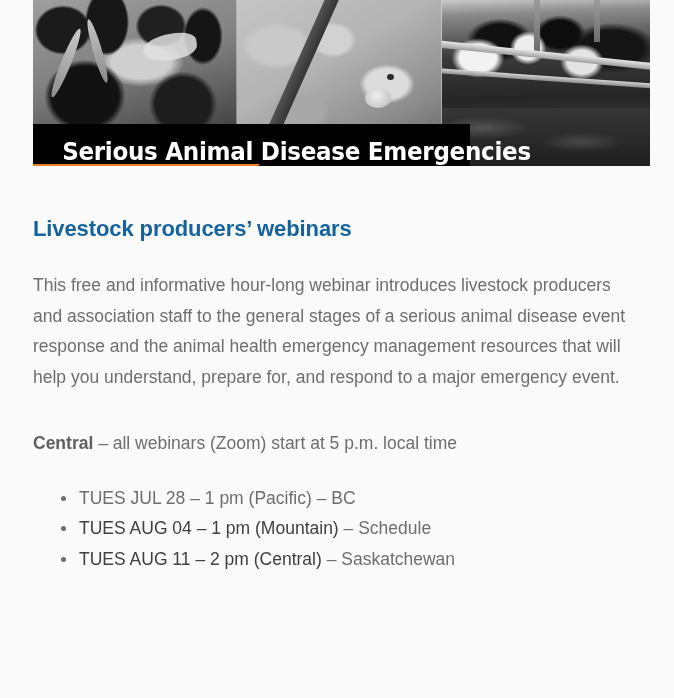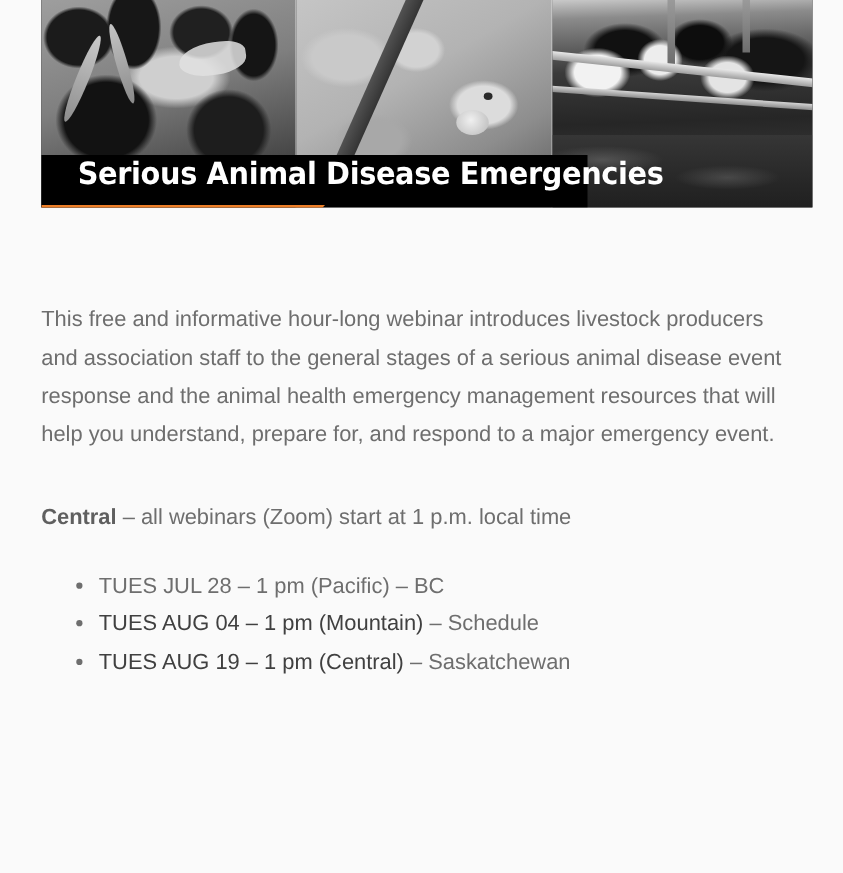--- a/index.html
+++ b/index.html
@@ -150,21 +150,21 @@
   }
 
   .banner-titlebar {
     position: absolute;
     left: 0;
     top: 124px;
     width: 437px;
     height: 42px;
     background: #000;
     display: flex;
-    align-items: flex-start;
+    align-items: flex-end;
   }
   .banner-title {
     color: #ffffff;
     font-family: "DejaVu Sans", sans-serif;
     font-weight: bold;
     font-size: 24.5px;
     letter-spacing: -0.3px;
     padding-left: 31px;
     white-space: nowrap;
     transform: scaleX(0.94);
@@ -272,36 +272,37 @@
     <div class="banner-title">Serious Animal Disease Emergencies</div>
   </div>
 
   <div class="banner-subbar">
     
   </div>
 </div>
 
 <div class="article">
 
+  <h1 class="page-heading">Livestock producers’ webinars</h1>
 
   <p class="body-text">This free and informative hour-long webinar introduces livestock producers and association staff to the general stages of a serious animal disease event response and the animal health emergency management resources that will help you understand, prepare for, and respond to a major emergency event.</p>
 
 
   <p class="body-text schedule-line">
-    <b>Central</b><span> – all webinars (Zoom) start at 1 p.m. local time</span>
+    <b>Central</b><span> – all webinars (Zoom) start at 5 p.m. local time</span>
   </p>
 
   <ul class="schedule-list">
 
     <li>
       <span class="plain">TUES JUL 28 – 1 pm (Pacific)</span><span class="plain"> – BC</span>
     </li>
 
     <li>
       <a class="date-link" href="#">TUES AUG 04 – 1 pm (Mountain)</a><span class="plain"> – Schedule</span>
     </li>
 
     <li>
-      <a class="date-link" href="#">TUES AUG 19 – 1 pm (Central)</a><span class="plain"> – Saskatchewan</span>
+      <a class="date-link" href="#">TUES AUG 11 – 2 pm (Central)</a><span class="plain"> – Saskatchewan</span>
     </li>
 
   </ul>
 </div>
 
 </body></html>

